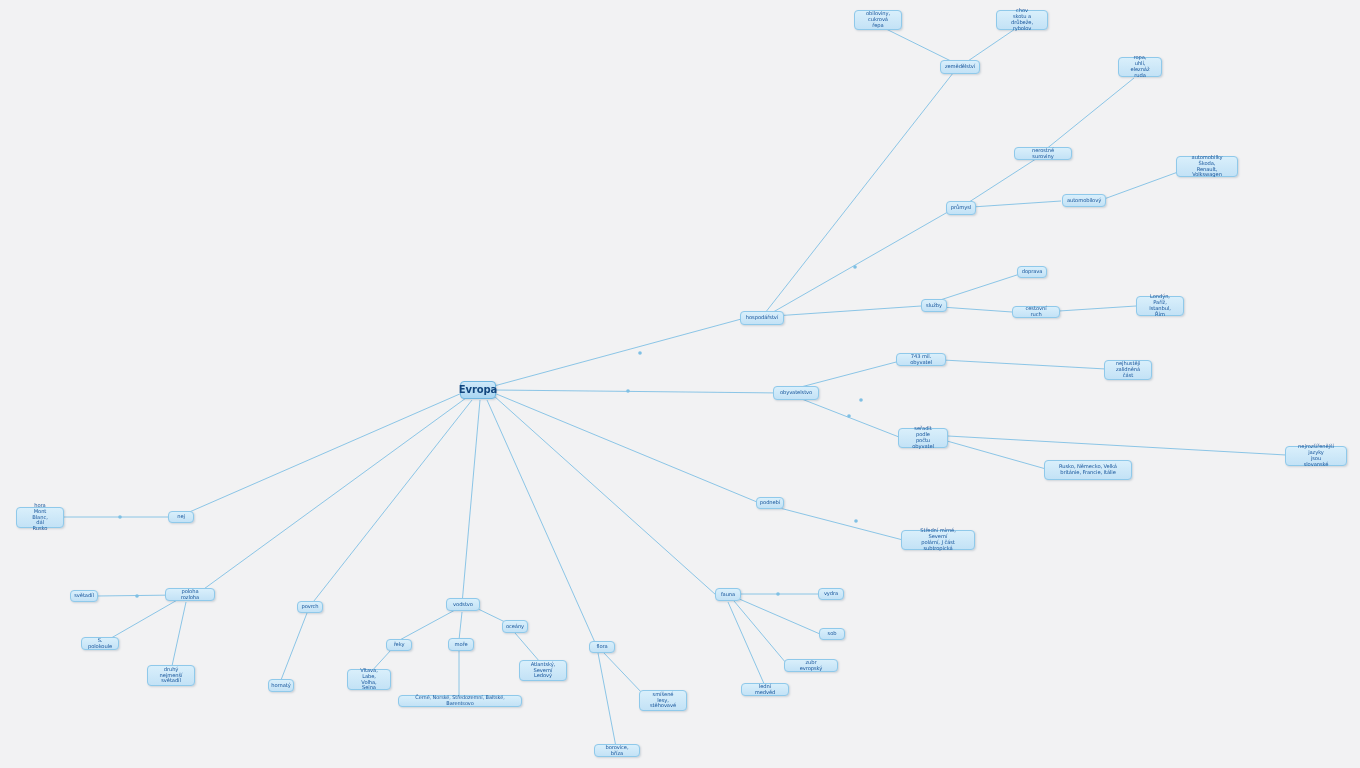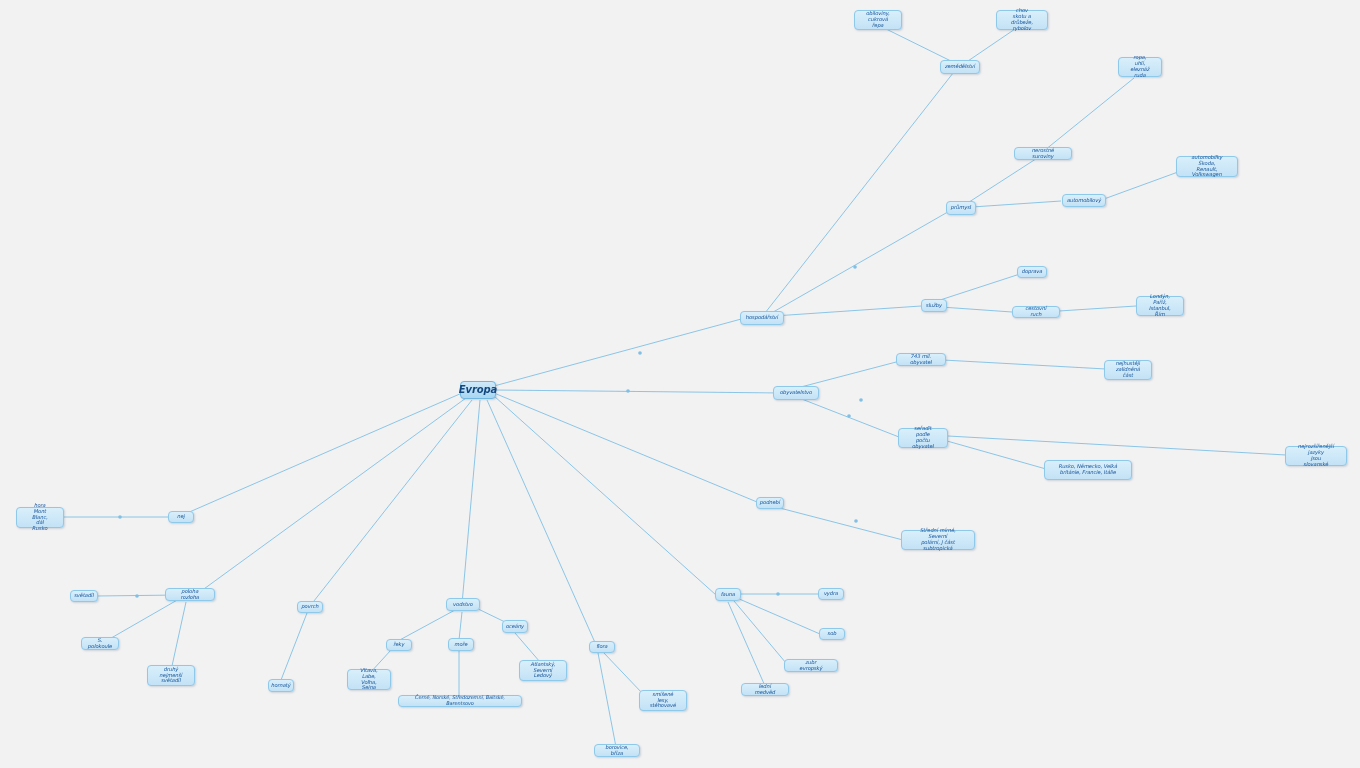--- a/index.html
+++ b/index.html
@@ -22,21 +22,20 @@
     color:#17559b;
     text-align:center;
     line-height:1.15;
     padding:2px 12px;
     box-shadow:1px 1px 2px rgba(60,90,120,0.20);
     white-space:pre-line;
     display:flex;
     align-items:center;
     justify-content:center;
     letter-spacing:-0.1px;
-    font-style:italic;
   }
   .node.root{
     background-image:linear-gradient(to bottom,#cfe9fa 0%,#a9d6f2 100%);
     border:1px solid #6fb6e0;
     color:#13477f;
     font-size:10px;
     font-weight:bold;
   }
   .s1{font-size:5.2px;}
   .s2{font-size:5px;}

